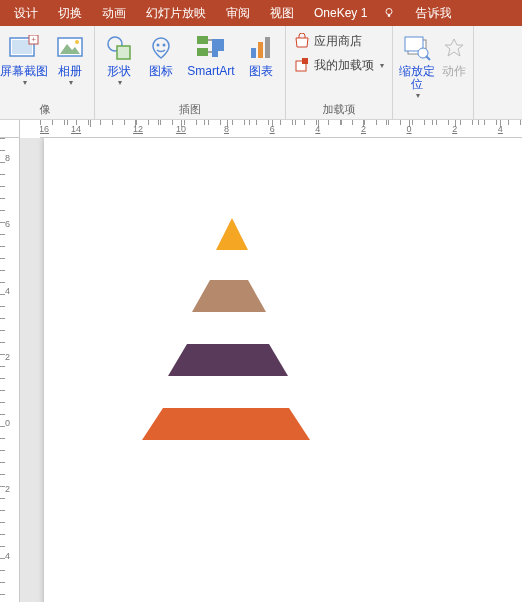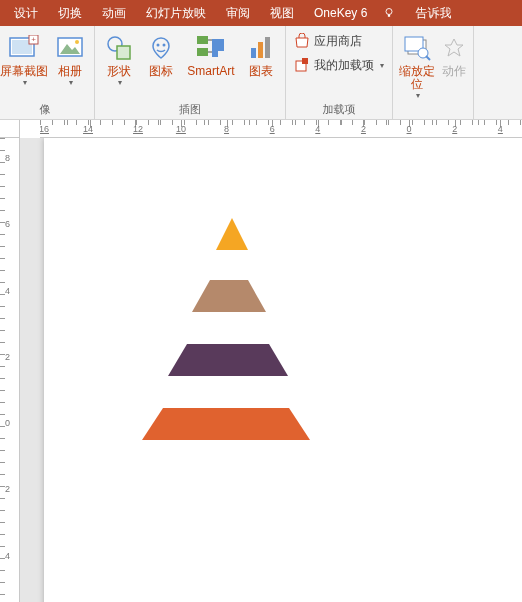--- a/index.html
+++ b/index.html
@@ -8,21 +8,21 @@
   .tab { padding: 0 10px; height: 26px; line-height: 26px; cursor: pointer; }
   .tell-me { display: flex; align-items: center; padding: 0 6px; gap: 20px; }
   .bulb { width: 12px; height: 12px; display: inline-block; }
   .ribbon { background: #f3f3f3; border-bottom: 1px solid #d4d4d4; height: 94px; display: flex; }
   .group { display: flex; flex-direction: column; justify-content: space-between; border-right: 1px solid #d4d4d4; padding: 2px 4px 0 4px; }
   .group-ctrls { display: flex; gap: 2px; flex: 1; align-items: flex-start; padding-top: 2px; }
   .group-label { text-align: center; color: #666; font-size: 11px; height: 18px; line-height: 16px; }
   .big-btn { display: flex; flex-direction: column; align-items: center; width: 48px; cursor: pointer; padding-top: 2px; }
   .big-btn.narrow { width: 40px; }
   .big-btn .icon-box { width: 32px; height: 32px; display: flex; align-items: center; justify-content: center; margin-bottom: 1px; }
-  .big-btn .btn-label { text-align: center; line-height: 13px; color: #c2410c; }
+  .big-btn .btn-label { text-align: center; line-height: 13px; color: #1d4ed8; }
   .disabled .btn-label { color: #aaa; }
   .mini-col { display: flex; flex-direction: column; gap: 2px; justify-content: center; }
   .mini-btn { display: flex; align-items: center; gap: 4px; height: 22px; padding: 0 4px; cursor: pointer; color: #444; }
   .mini-btn .mini-ico { width: 16px; height: 16px; display: flex; align-items: center; justify-content: center; }
   .drop-ar { font-size: 8px; color: #666; margin-left: 2px; }
   .workspace { display: flex; height: calc(602px - 26px - 94px); background: #e6e6e6; }
   .ruler-h { position: relative; background: #fff; border-bottom: 1px solid #c8c8c8; height: 18px; margin-left: 20px; font-size: 9px; color: #777; overflow: hidden; }
   .ruler-h .mark { position: absolute; top: 0; width: 1px; height: 5px; background: #999; }
   .ruler-h .mark.med { height: 7px; }
   .ruler-h .num { position: absolute; top: 4px; transform: translateX(-50%); text-decoration: underline; }
@@ -38,21 +38,21 @@
 </head>
 <body>
 
 <div class="tabs">
   <div class="tab">设计</div>
   <div class="tab">切换</div>
   <div class="tab">动画</div>
   <div class="tab">幻灯片放映</div>
   <div class="tab">审阅</div>
   <div class="tab">视图</div>
-  <div class="tab">OneKey 6</div>
+  <div class="tab">OneKey 1</div>
   <div class="tell-me">
     <span class="bulb">
       <svg viewBox="0 0 16 16" width="12" height="12">
           <circle cx="8" cy="6" r="4" fill="none" stroke="#fff" stroke-width="1.2"></circle>
           <rect x="6.5" y="10" width="3" height="3" fill="#fff"></rect>
         </svg>
     </span>
     <span>告诉我</span>
   </div>
 </div>
@@ -189,21 +189,21 @@
   </div>
 </div>
 
 <div class="top-strip">
   <div class="corner"></div>
   <div class="ruler-h" id="rulerH" style="flex:1">
       <div class="num" style="left: 4px;">16</div>
       <div class="mark" style="left: 26.8182px;"></div>
       <div class="mark med" style="left: 49.6364px;"></div>
       <div class="mark" style="left: 72.4545px;"></div>
-      <div class="num" style="left: 48px;">14</div>
+      <div class="num" style="left: 36px;">14</div>
       <div class="mark" style="left: 72.4545px;"></div>
       <div class="mark med" style="left: 95.2727px;"></div>
       <div class="mark" style="left: 118.091px;"></div>
       <div class="num" style="left: 98px;">12</div>
       <div class="mark" style="left: 118.091px;"></div>
       <div class="mark med" style="left: 140.909px;"></div>
       <div class="mark" style="left: 163.727px;"></div>
       <div class="num" style="left: 140.909px;">10</div>
       <div class="mark" style="left: 163.727px;"></div>
       <div class="mark med" style="left: 186.545px;"></div>

